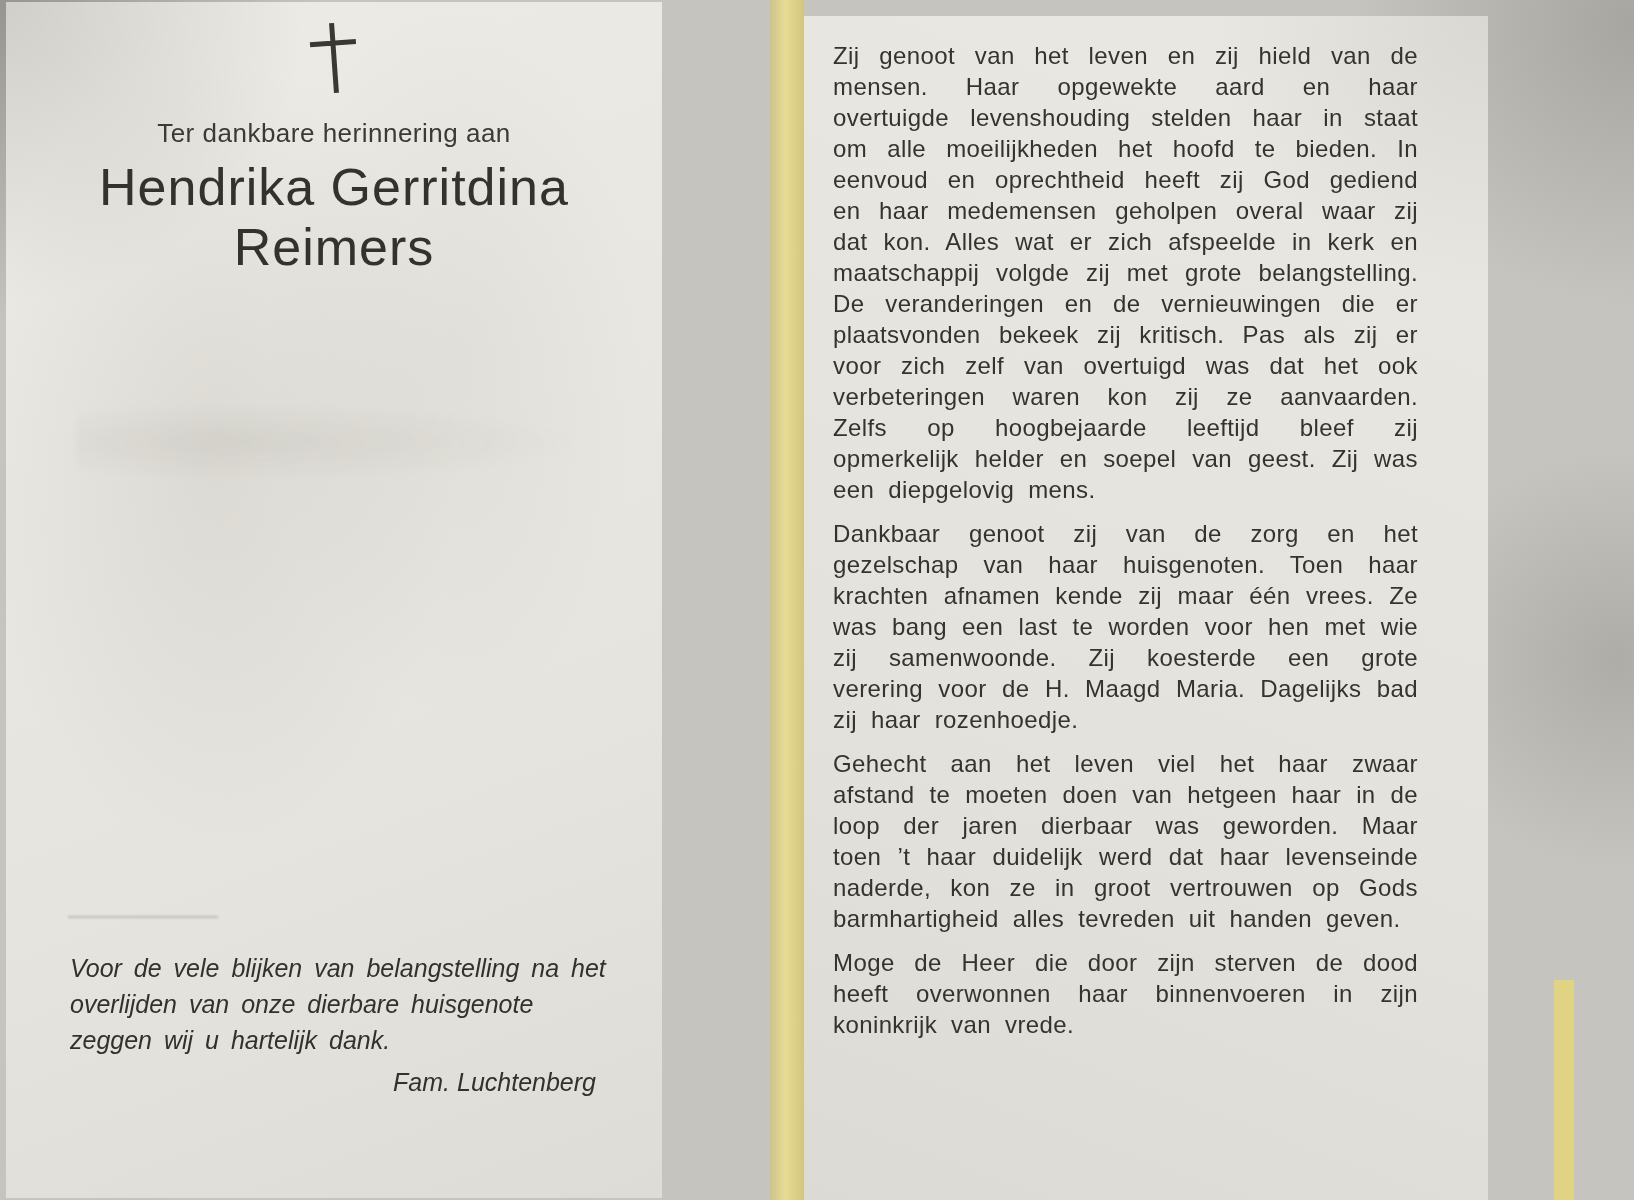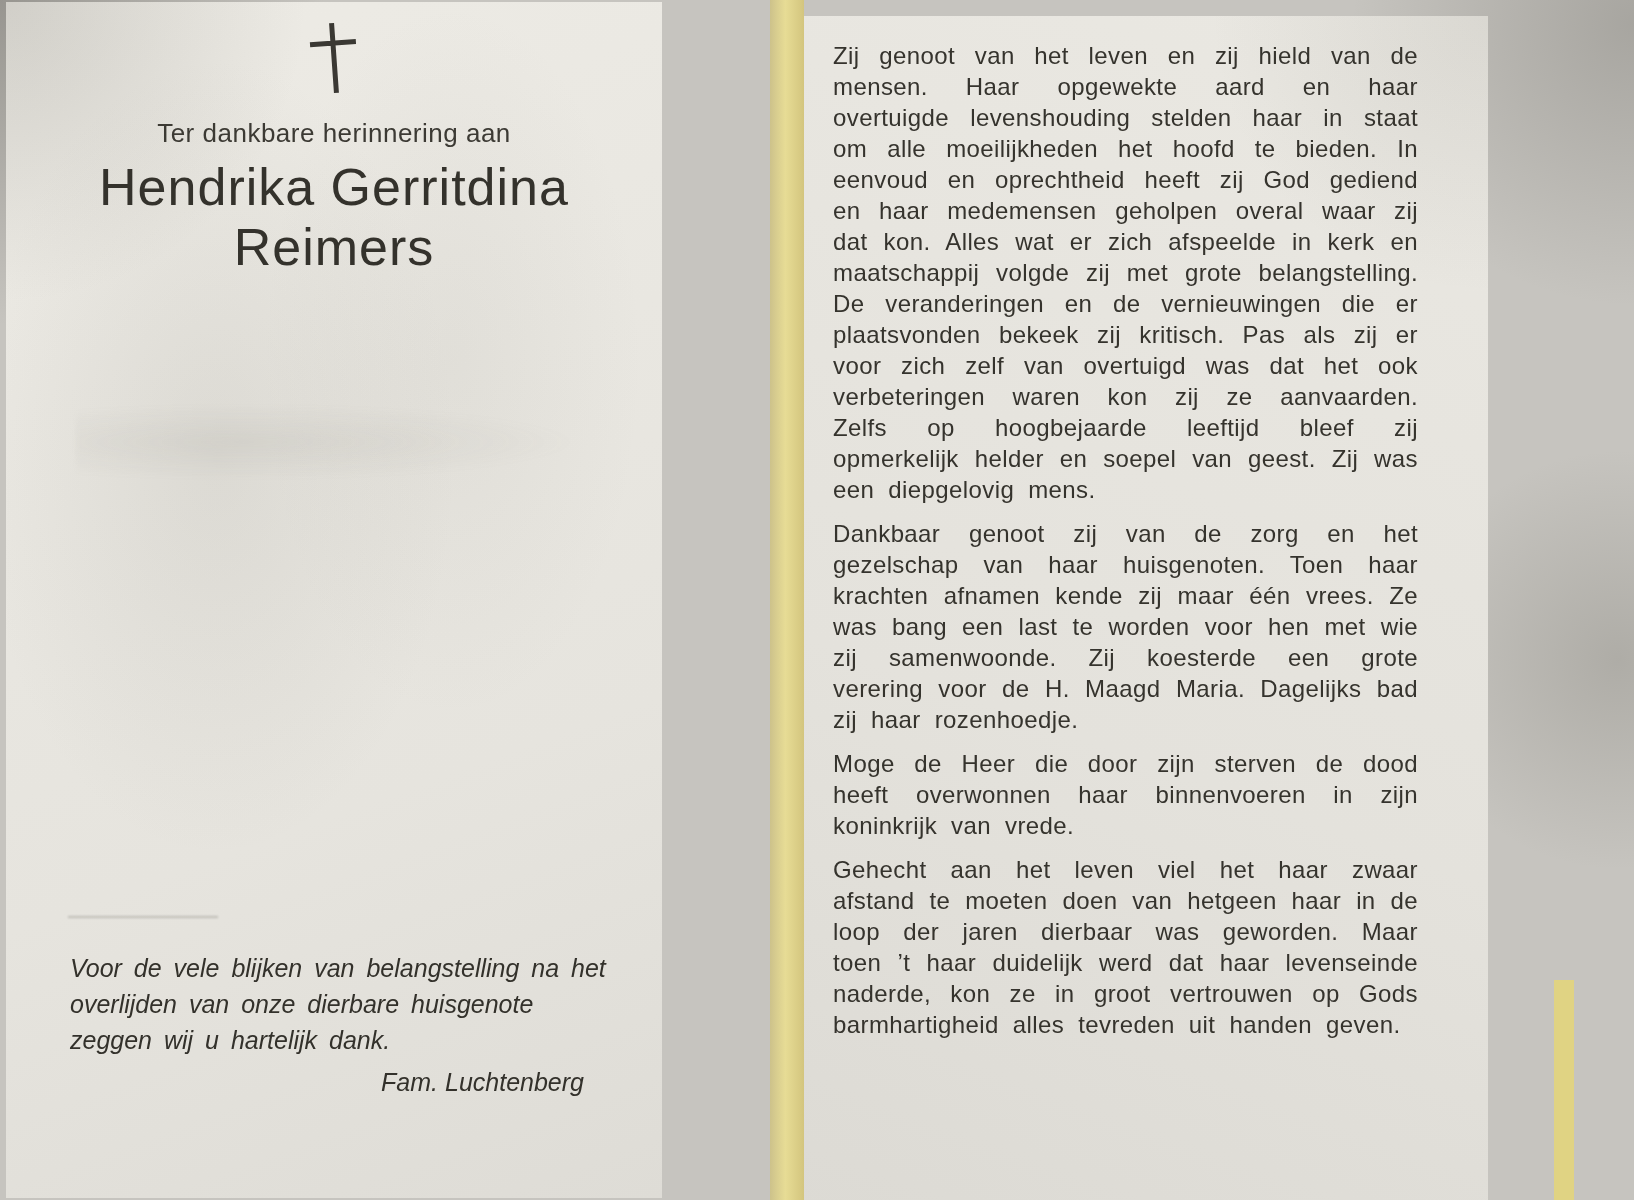--- a/index.html
+++ b/index.html
@@ -78,21 +78,21 @@
     left: 58px; right: 56px; top: 948px;
     font-style: italic;
     font-size: 25px;
     line-height: 36px;
     word-spacing: 5px;
     color: #33312b;
     margin-left: 6px;
   }
   .signature {
     position: absolute;
-    right: 78px; top: 1066px;
+    right: 66px; top: 1066px;
     font-style: italic;
     font-size: 25px;
     color: #33312b;
     text-align: right;
   }
   
   .fold-strip {
     position: absolute;
     left: 770px; top: 0;
     width: 34px; height: 1200px;
@@ -146,18 +146,18 @@
     <div class="signature">Fam. Luchtenberg</div>
   </div>
 
   <div class="fold-strip"></div>
   <div class="edge-right-yellow"></div>
 
   <div class="page-right">
     <div class="content">
       <p>Zij genoot van het leven en zij hield van de mensen. Haar opgewekte aard en haar overtuigde levenshouding stelden haar in staat om alle moeilijkheden het hoofd te bieden. In eenvoud en oprechtheid heeft zij God gediend en haar medemensen geholpen overal waar zij dat kon. Alles wat er zich afspeelde in kerk en maatschappij volgde zij met grote belangstelling. De veranderingen en de vernieuwingen die er plaatsvonden bekeek zij kritisch. Pas als zij er voor zich zelf van overtuigd was dat het ook verbeteringen waren kon zij ze aanvaarden. Zelfs op hoogbejaarde leeftijd bleef zij opmerkelijk helder en soepel van geest. Zij was een diepgelovig mens.</p>
       <p>Dankbaar genoot zij van de zorg en het gezelschap van haar huisgenoten. Toen haar krachten afnamen kende zij maar één vrees. Ze was bang een last te worden voor hen met wie zij samenwoonde. Zij koesterde een grote verering voor de H. Maagd Maria. Dagelijks bad zij haar rozenhoedje.</p>
+      <p>Gehecht aan het leven viel het haar zwaar afstand te moeten doen van hetgeen haar in de loop der jaren dierbaar was geworden. Maar toen ’t haar duidelijk werd dat haar levenseinde naderde, kon ze in groot vertrouwen op Gods barmhartigheid alles tevreden uit handen geven.</p>
       <p>Moge de Heer die door zijn sterven de dood heeft overwonnen haar binnenvoeren in zijn koninkrijk van vrede.</p>
-      <p>Gehecht aan het leven viel het haar zwaar afstand te moeten doen van hetgeen haar in de loop der jaren dierbaar was geworden. Maar toen ’t haar duidelijk werd dat haar levenseinde naderde, kon ze in groot vertrouwen op Gods barmhartigheid alles tevreden uit handen geven.</p>
     </div>
   </div>
 
 </div>
 
 </body></html>

